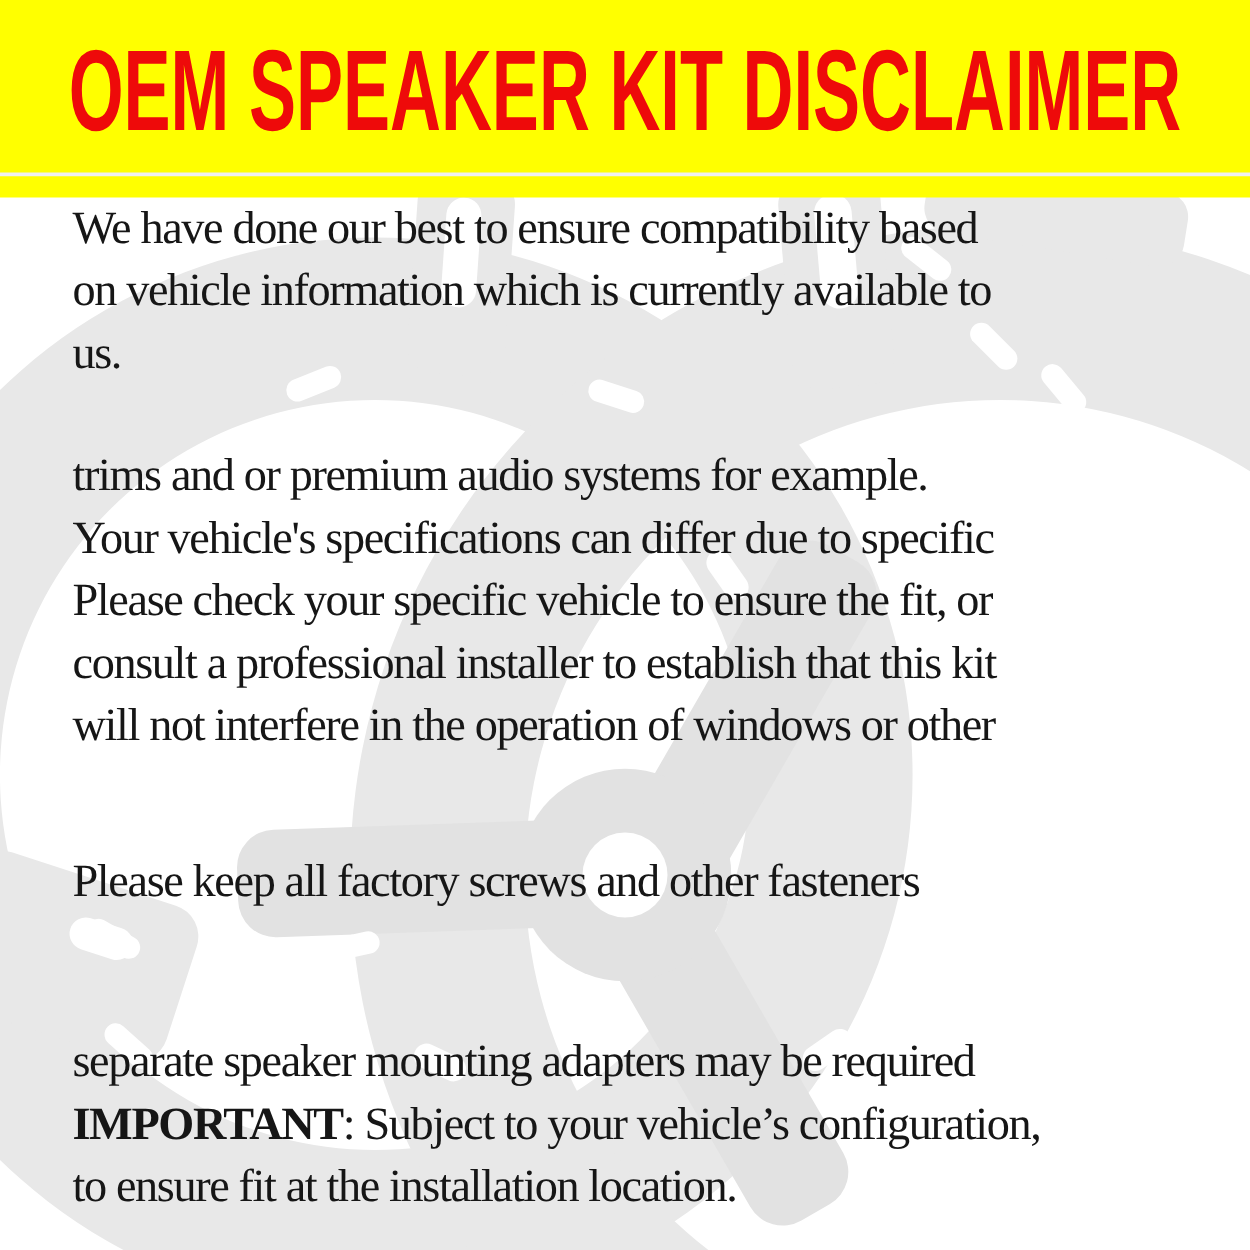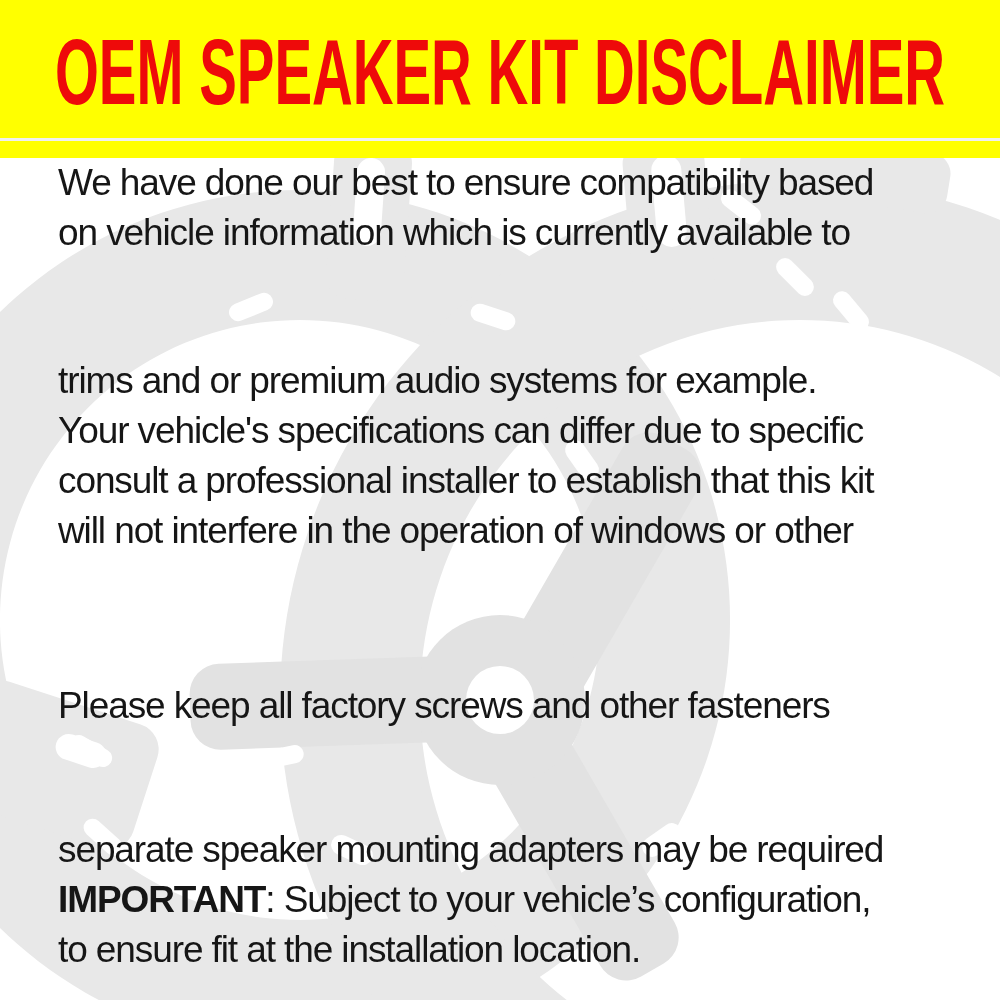--- a/index.html
+++ b/index.html
@@ -44,20 +44,21 @@
     width: 1000px;
     height: 860px;
     pointer-events: none;
   }
   
   .content {
     position: absolute;
     left: 0; top: 0;
     width: 1000px;
     height: 726px;
+    font-family: Liberation Serif, serif;
   }
   .para {
     position: absolute;
     left: 58px;
     margin: 0;
     width: 920px;
     font-size: 37px;
     line-height: 50px;
     letter-spacing: -1.1px;
     color: #161616;
@@ -132,25 +133,27 @@
     </svg>
   </header>
 
   <div class="wm-edge"></div>
 
   <main class="content">
 
     <p class="para p1">
       <span class="line">We have done our best to ensure compatibility based</span>
       <span class="line">on vehicle information which is currently available to</span>
+      <span class="line">us.</span>
     </p>
 
     <p class="para p2">
       <span class="line">trims and or premium audio systems for example.</span>
       <span class="line">Your vehicle's specifications can differ due to specific</span>
+      <span class="line">Please check your specific vehicle to ensure the fit, or</span>
       <span class="line">consult a professional installer to establish that this kit</span>
       <span class="line">will not interfere in the operation of windows or other</span>
     </p>
 
     <p class="para p3">
       <span class="line">Please keep all factory screws and other fasteners</span>
     </p>
 
     <p class="para p4">
       <span class="line">separate speaker mounting adapters may be required</span>

